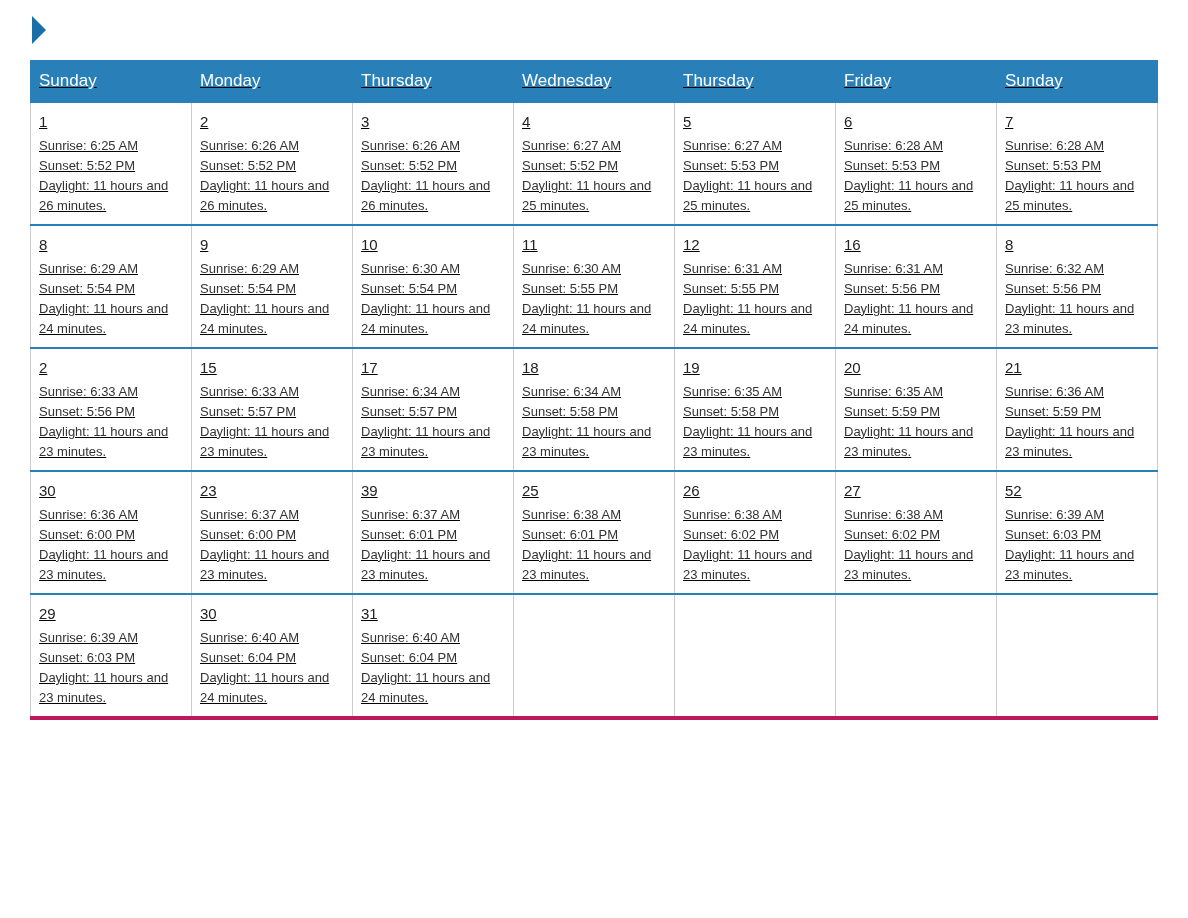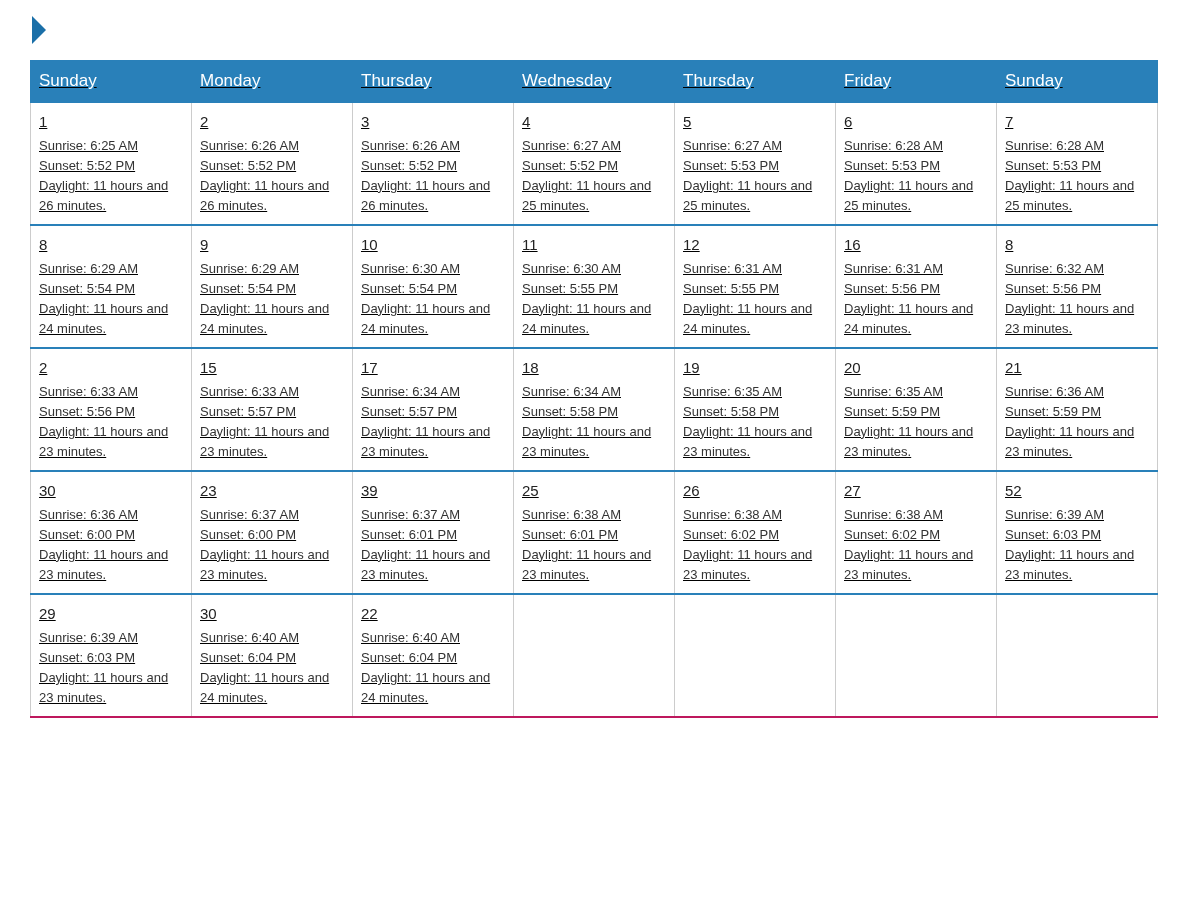--- a/index.html
+++ b/index.html
@@ -88,21 +88,21 @@
       margin-bottom: 2px;
       display: block;
     }
     .day-info {
       font-size: 13px;
       color: #333;
       line-height: 1.55;
       margin-top: 32px;
     }
     .last-row td {
-      border-bottom: 2px solid #be185d;
+      border-bottom: 4px solid #be185d;
     }
     .logo-line {
       display: flex;
       align-items: center;
     }
   </style>
 </head>
 <body>
 
 <div class="header">
@@ -164,20 +164,20 @@
         <td><span class="day-num">23</span><span class="day-info">Sunrise: 6:37 AM<br>Sunset: 6:00 PM<br>Daylight: 11 hours and 23 minutes.</span></td>
         <td><span class="day-num">39</span><span class="day-info">Sunrise: 6:37 AM<br>Sunset: 6:01 PM<br>Daylight: 11 hours and 23 minutes.</span></td>
         <td><span class="day-num">25</span><span class="day-info">Sunrise: 6:38 AM<br>Sunset: 6:01 PM<br>Daylight: 11 hours and 23 minutes.</span></td>
         <td><span class="day-num">26</span><span class="day-info">Sunrise: 6:38 AM<br>Sunset: 6:02 PM<br>Daylight: 11 hours and 23 minutes.</span></td>
         <td><span class="day-num">27</span><span class="day-info">Sunrise: 6:38 AM<br>Sunset: 6:02 PM<br>Daylight: 11 hours and 23 minutes.</span></td>
         <td><span class="day-num">52</span><span class="day-info">Sunrise: 6:39 AM<br>Sunset: 6:03 PM<br>Daylight: 11 hours and 23 minutes.</span></td>
       </tr>
       <tr class="last-row">
         <td><span class="day-num">29</span><span class="day-info">Sunrise: 6:39 AM<br>Sunset: 6:03 PM<br>Daylight: 11 hours and 23 minutes.</span></td>
         <td><span class="day-num">30</span><span class="day-info">Sunrise: 6:40 AM<br>Sunset: 6:04 PM<br>Daylight: 11 hours and 24 minutes.</span></td>
-        <td><span class="day-num">22</span><span class="day-info">Sunrise: 6:40 AM<br>Sunset: 6:04 PM<br>Daylight: 11 hours and 24 minutes.</span></td>
+        <td><span class="day-num">31</span><span class="day-info">Sunrise: 6:40 AM<br>Sunset: 6:04 PM<br>Daylight: 11 hours and 24 minutes.</span></td>
         <td></td>
         <td></td>
         <td></td>
         <td></td>
       </tr>
     </tbody>
 </table>
 
 </body></html>

